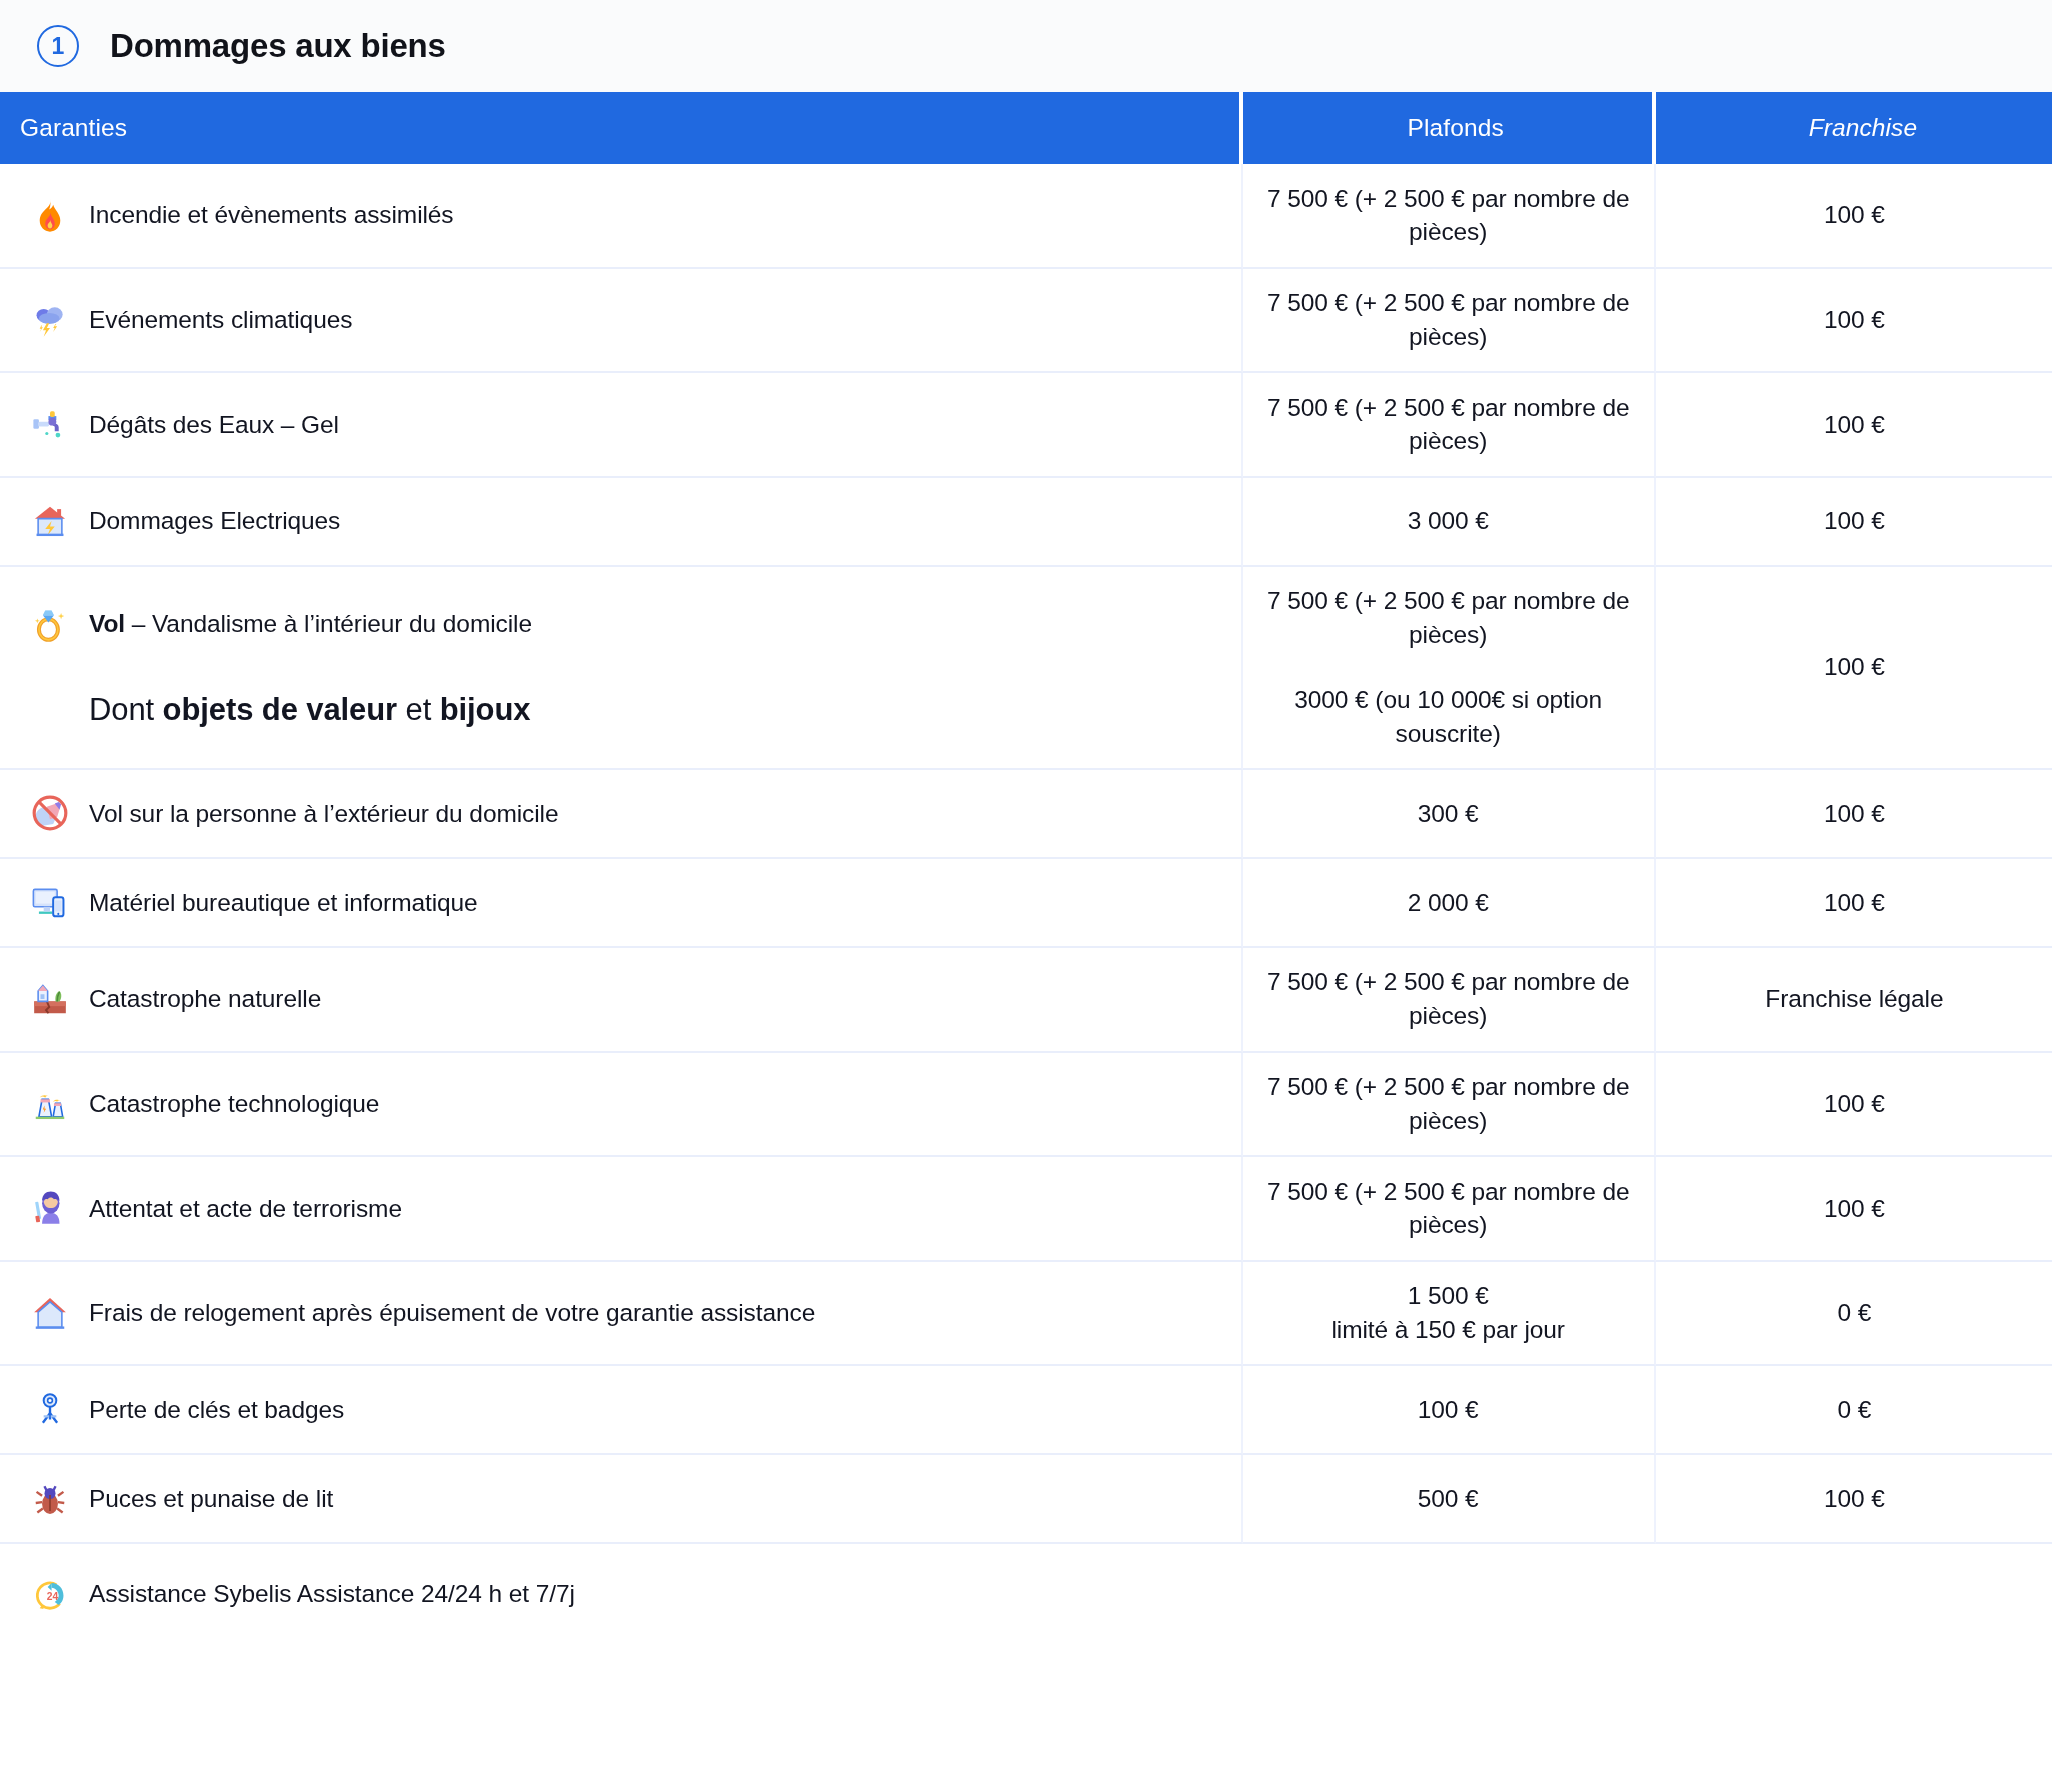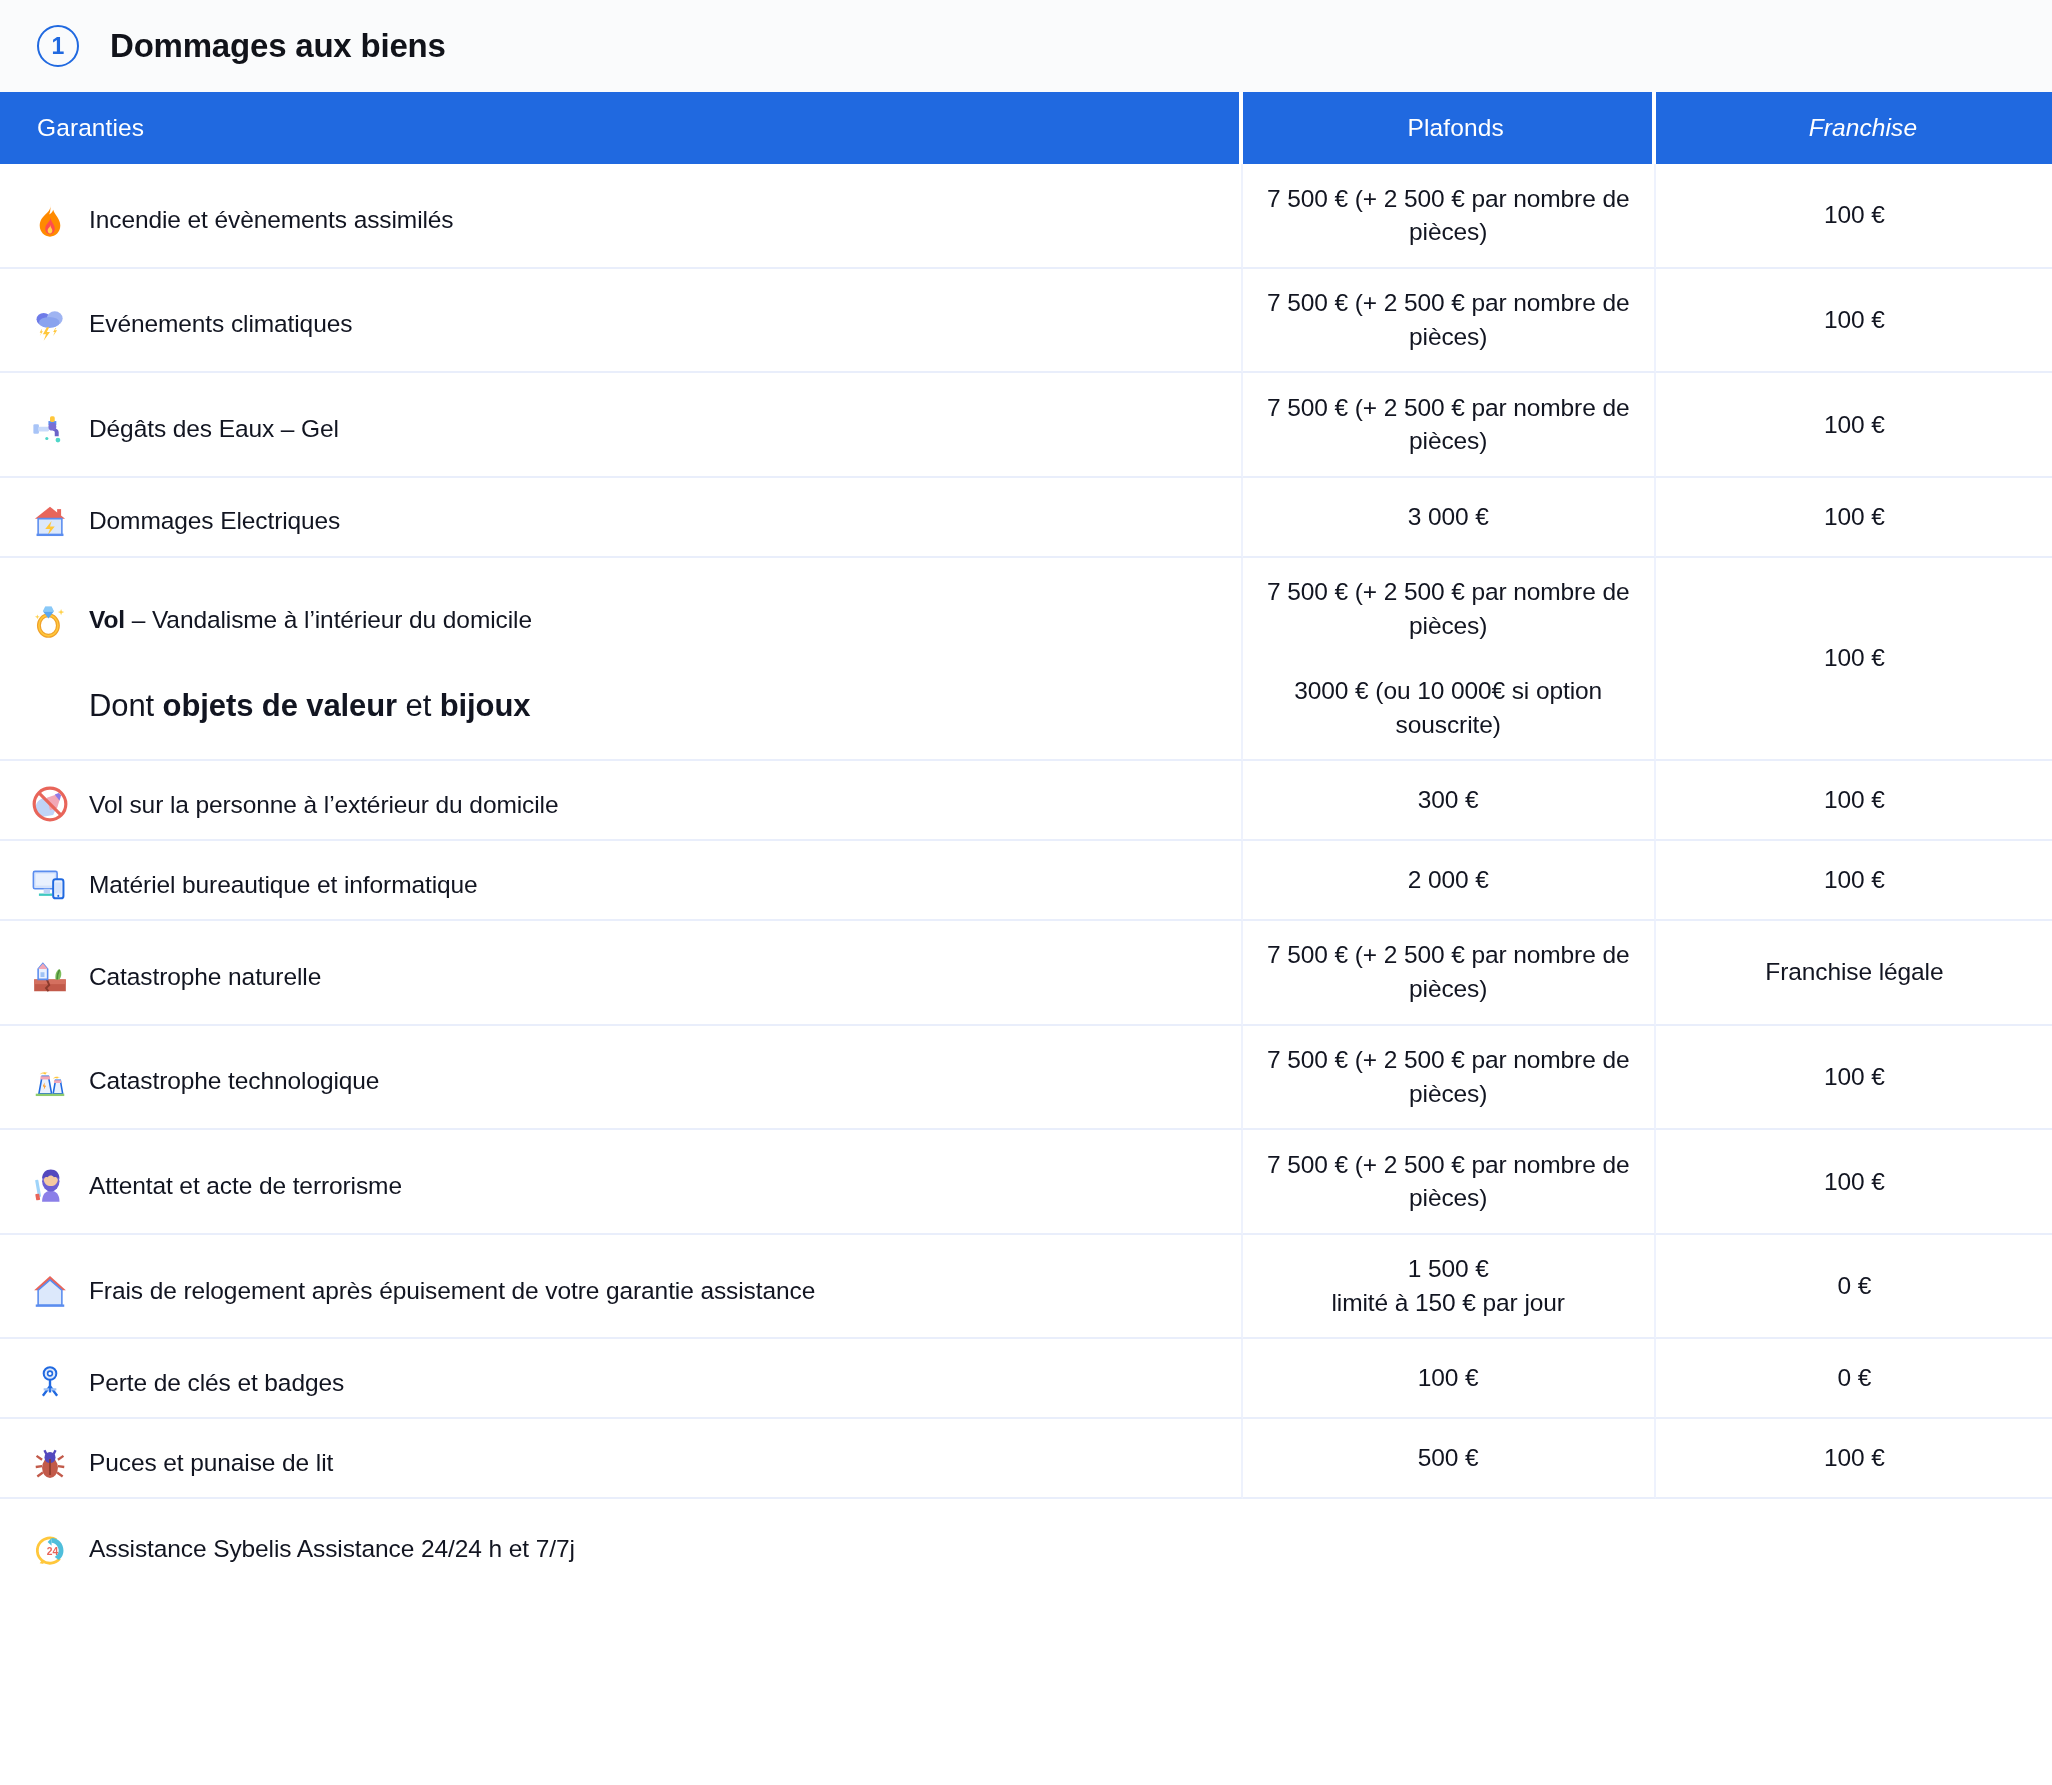--- a/index.html
+++ b/index.html
@@ -66,37 +66,37 @@
     color: #ffffff;
     font-size: 24.5px;
     font-weight: 400;
     height: 72px;
     vertical-align: middle;
     letter-spacing: 0.1px;
     padding-left: 17px;
   }
   th.h-garanties {
     text-align: left;
-    padding-left: 37px;
+    padding-left: 20px;
     border-right: 4.4px solid #ffffff;
   }
   th.h-plafonds {
     text-align: center;
     border-right: 4.4px solid #ffffff;
   }
   th.h-franchise { text-align: center; font-style: italic; }
 
   tbody td {
     border-bottom: 2.6px solid #e9eefb;
     background: #ffffff;
     vertical-align: middle;
   }
   td.c-garanties {
     border-right: 2.6px solid #eef2fd;
-    padding: 19px 26px 10px 30px;
+    padding: 19px 26px 19px 30px;
     text-align: right;
   }
   td.c-plafonds {
     border-right: 2.6px solid #eef2fd;
     text-align: center;
     padding: 17.5px 23px;
   }
   td.c-franchise {
     text-align: center;
     padding: 17.5px 17.5px;

